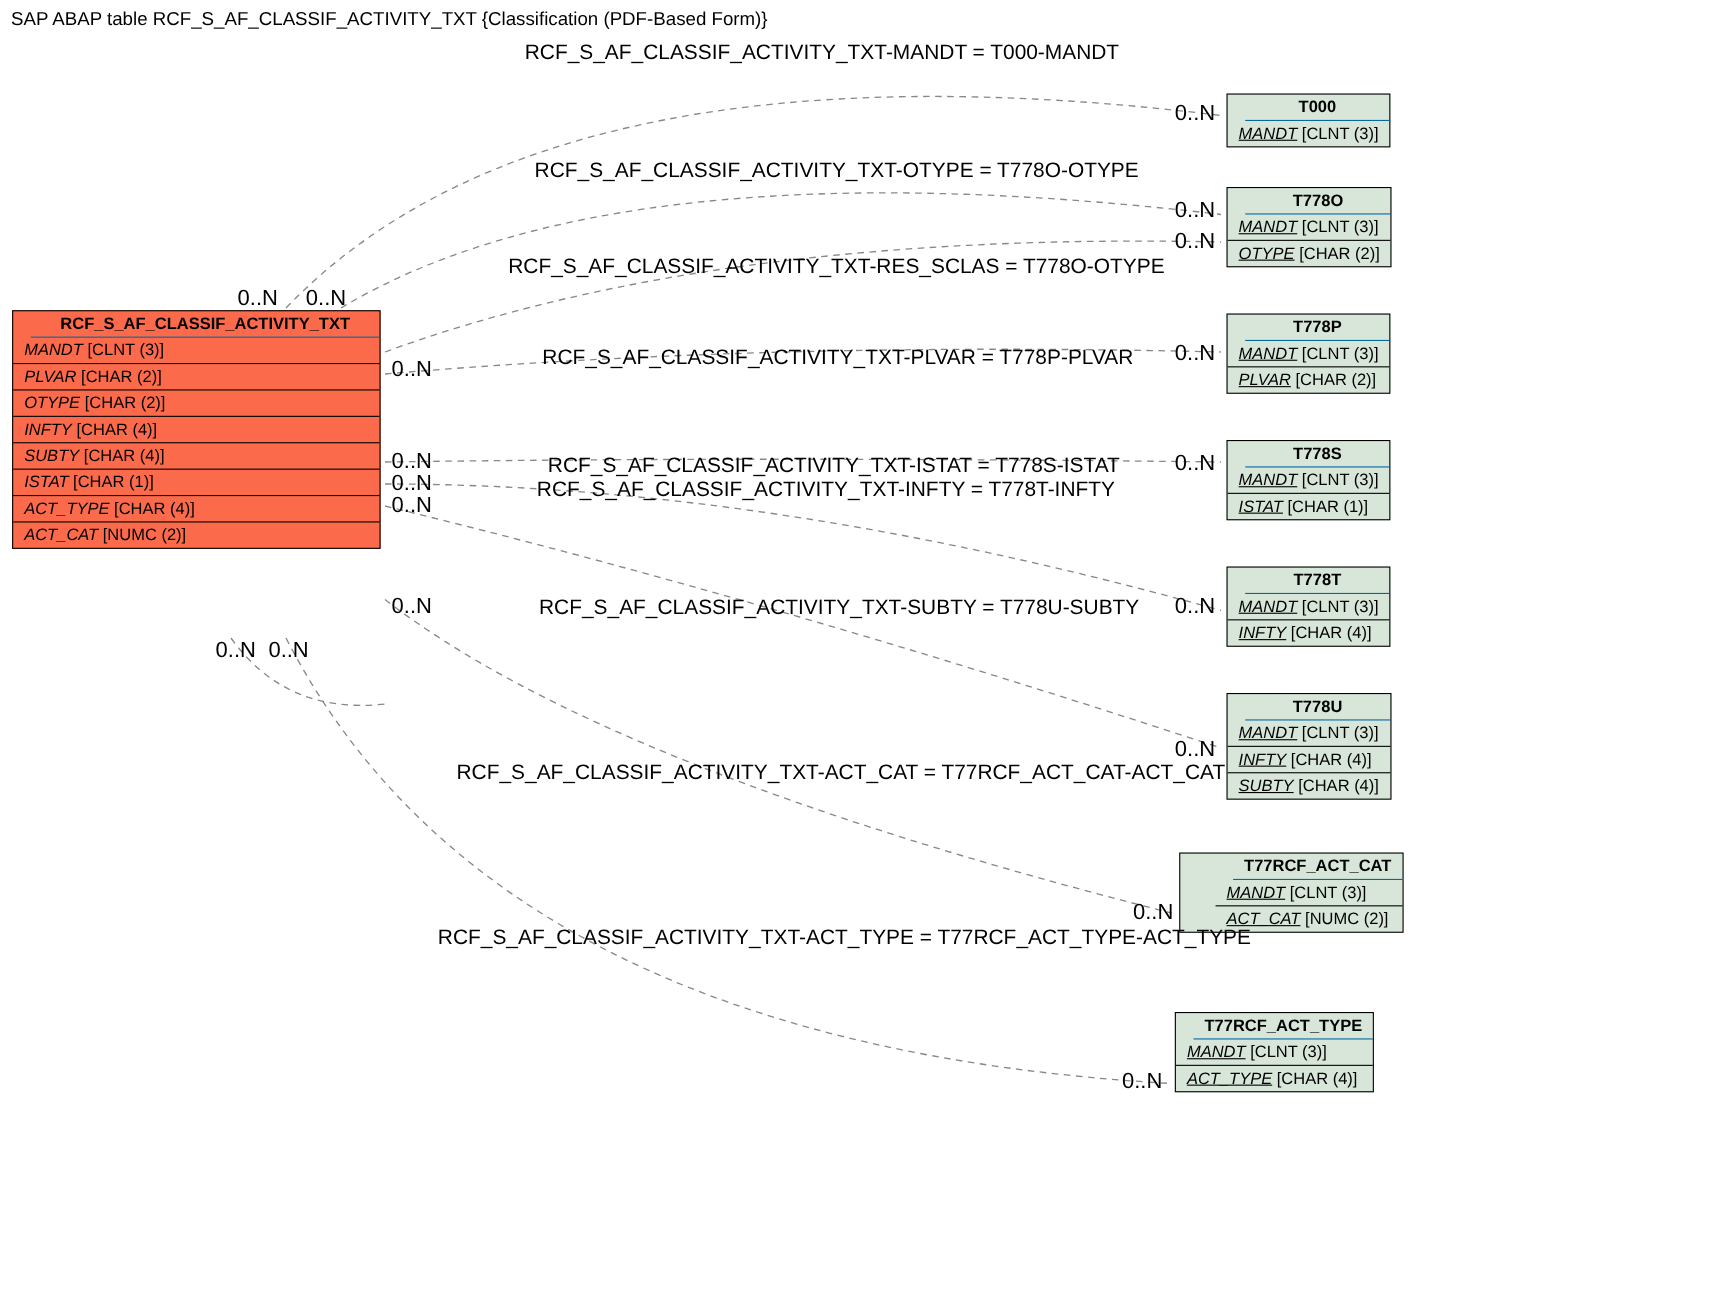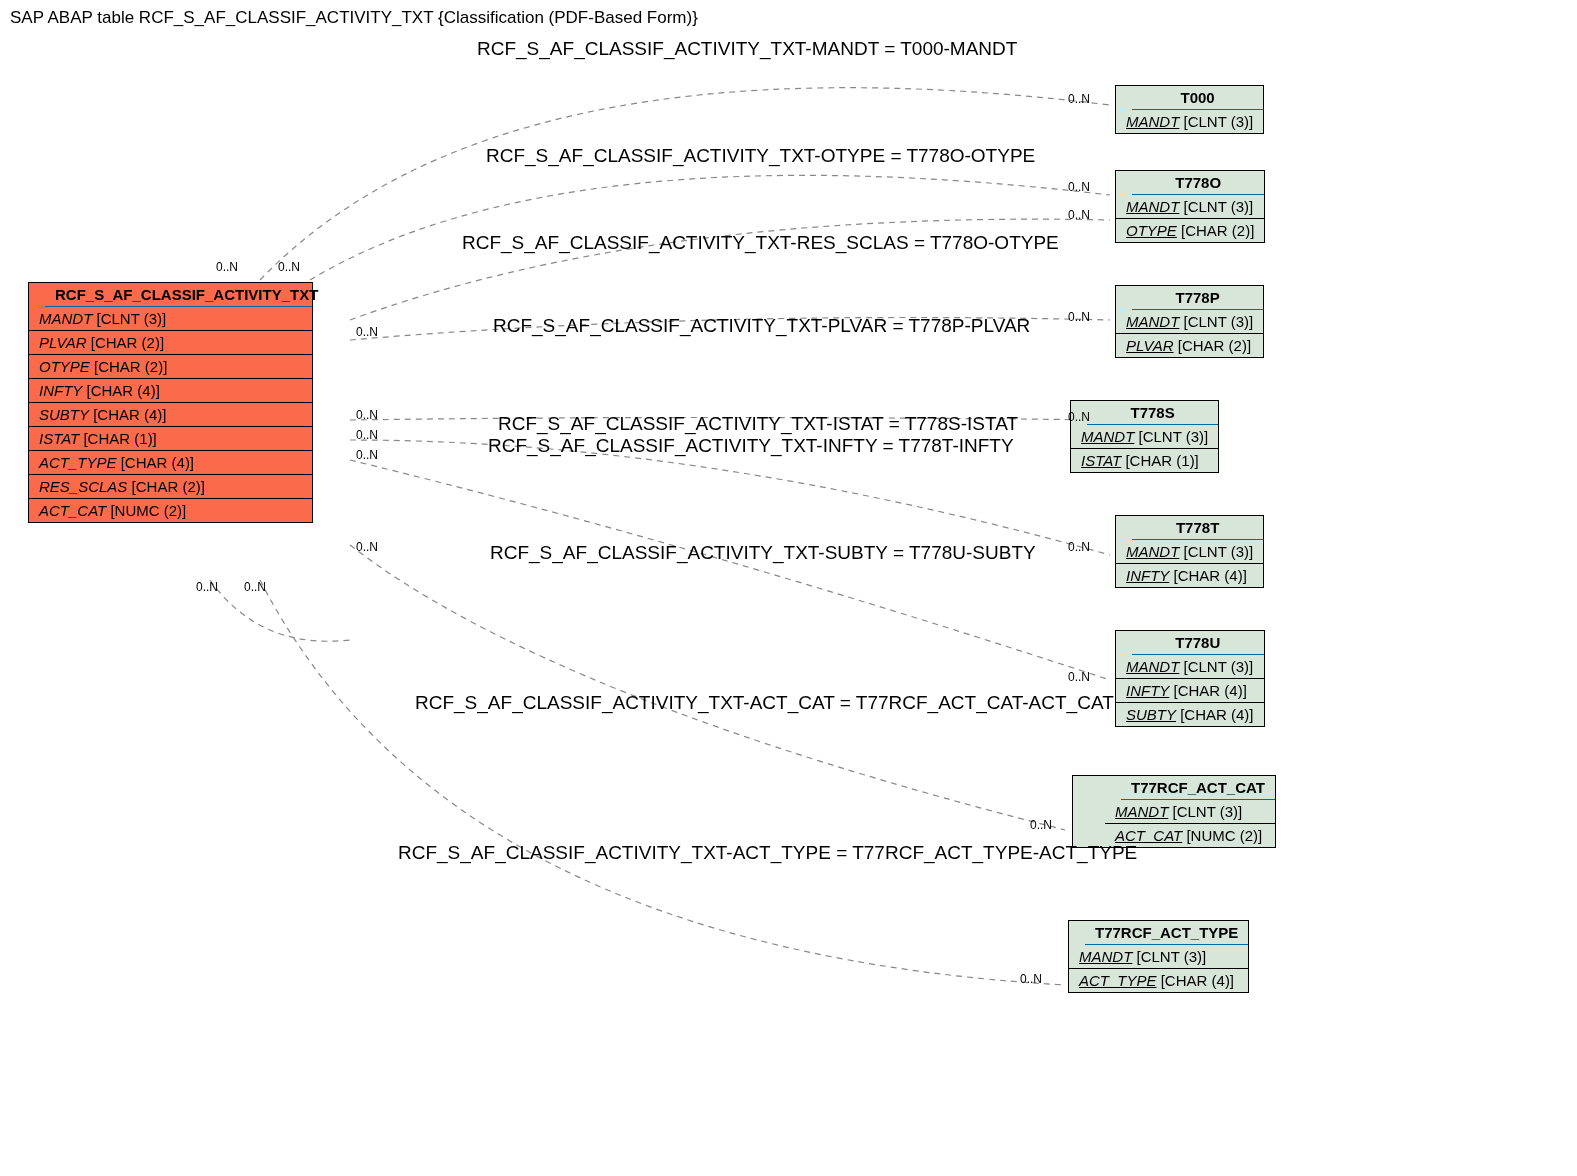--- a/index.html
+++ b/index.html
@@ -45,21 +45,21 @@
   .entity .row .fn { font-style: italic; }
   .entity .row .fn.key { text-decoration: underline; }
   .rel-label {
     position: absolute;
     font-size: 19px;
     color: #000;
     white-space: nowrap;
   }
   .card {
     position: absolute;
-    font-size: 12px;
+    font-size: 20px;
     color: #000;
     white-space: nowrap;
   }
   svg.lines {
     position: absolute;
     top: 0; left: 0;
     width: 1577px;
     height: 1176px;
     pointer-events: none;
   }
@@ -90,51 +90,50 @@
   <path d="M 350 440 Q 700 440 1110 555"></path>
 
   <path d="M 350 460 Q 700 545 1110 680"></path>
 
   <path d="M 350 545 Q 550 700 1065 830"></path>
   <path d="M 210 580 Q 260 650 350 640"></path>
 
   <path d="M 260 580 Q 450 950 1065 985"></path>
 </svg>
 
-<div class="entity main" style="left:28px; top:282px; width:285px;">
+<div class="entity main" style="left:11px; top:282px; width:335px;">
   <div class="head">RCF_S_AF_CLASSIF_ACTIVITY_TXT</div>
   <div class="row"><span class="fn">MANDT</span> <span>[CLNT (3)]</span></div>
   <div class="row"><span class="fn">PLVAR</span> <span>[CHAR (2)]</span></div>
   <div class="row"><span class="fn">OTYPE</span> <span>[CHAR (2)]</span></div>
   <div class="row"><span class="fn">INFTY</span> <span>[CHAR (4)]</span></div>
   <div class="row"><span class="fn">SUBTY</span> <span>[CHAR (4)]</span></div>
   <div class="row"><span class="fn">ISTAT</span> <span>[CHAR (1)]</span></div>
   <div class="row"><span class="fn">ACT_TYPE</span> <span>[CHAR (4)]</span></div>
-  <div class="row"><span class="fn">RES_SCLAS</span> <span>[CHAR (2)]</span></div>
   <div class="row"><span class="fn">ACT_CAT</span> <span>[NUMC (2)]</span></div>
 </div>
 
 <div class="entity ref" style="left:1115px; top:85px;">
   <div class="head">T000</div>
   <div class="row"><span class="fn key">MANDT</span> <span>[CLNT (3)]</span></div>
 </div>
 
 <div class="entity ref" style="left:1115px; top:170px;">
   <div class="head">T778O</div>
   <div class="row"><span class="fn key">MANDT</span> <span>[CLNT (3)]</span></div>
   <div class="row"><span class="fn key">OTYPE</span> <span>[CHAR (2)]</span></div>
 </div>
 
 <div class="entity ref" style="left:1115px; top:285px;">
   <div class="head">T778P</div>
   <div class="row"><span class="fn key">MANDT</span> <span>[CLNT (3)]</span></div>
   <div class="row"><span class="fn key">PLVAR</span> <span>[CHAR (2)]</span></div>
 </div>
 
-<div class="entity ref" style="left:1070px; top:400px;">
+<div class="entity ref" style="left:1115px; top:400px;">
   <div class="head">T778S</div>
   <div class="row"><span class="fn key">MANDT</span> <span>[CLNT (3)]</span></div>
   <div class="row"><span class="fn key">ISTAT</span> <span>[CHAR (1)]</span></div>
 </div>
 
 <div class="entity ref" style="left:1115px; top:515px;">
   <div class="head">T778T</div>
   <div class="row"><span class="fn key">MANDT</span> <span>[CLNT (3)]</span></div>
   <div class="row"><span class="fn key">INFTY</span> <span>[CHAR (4)]</span></div>
 </div>

